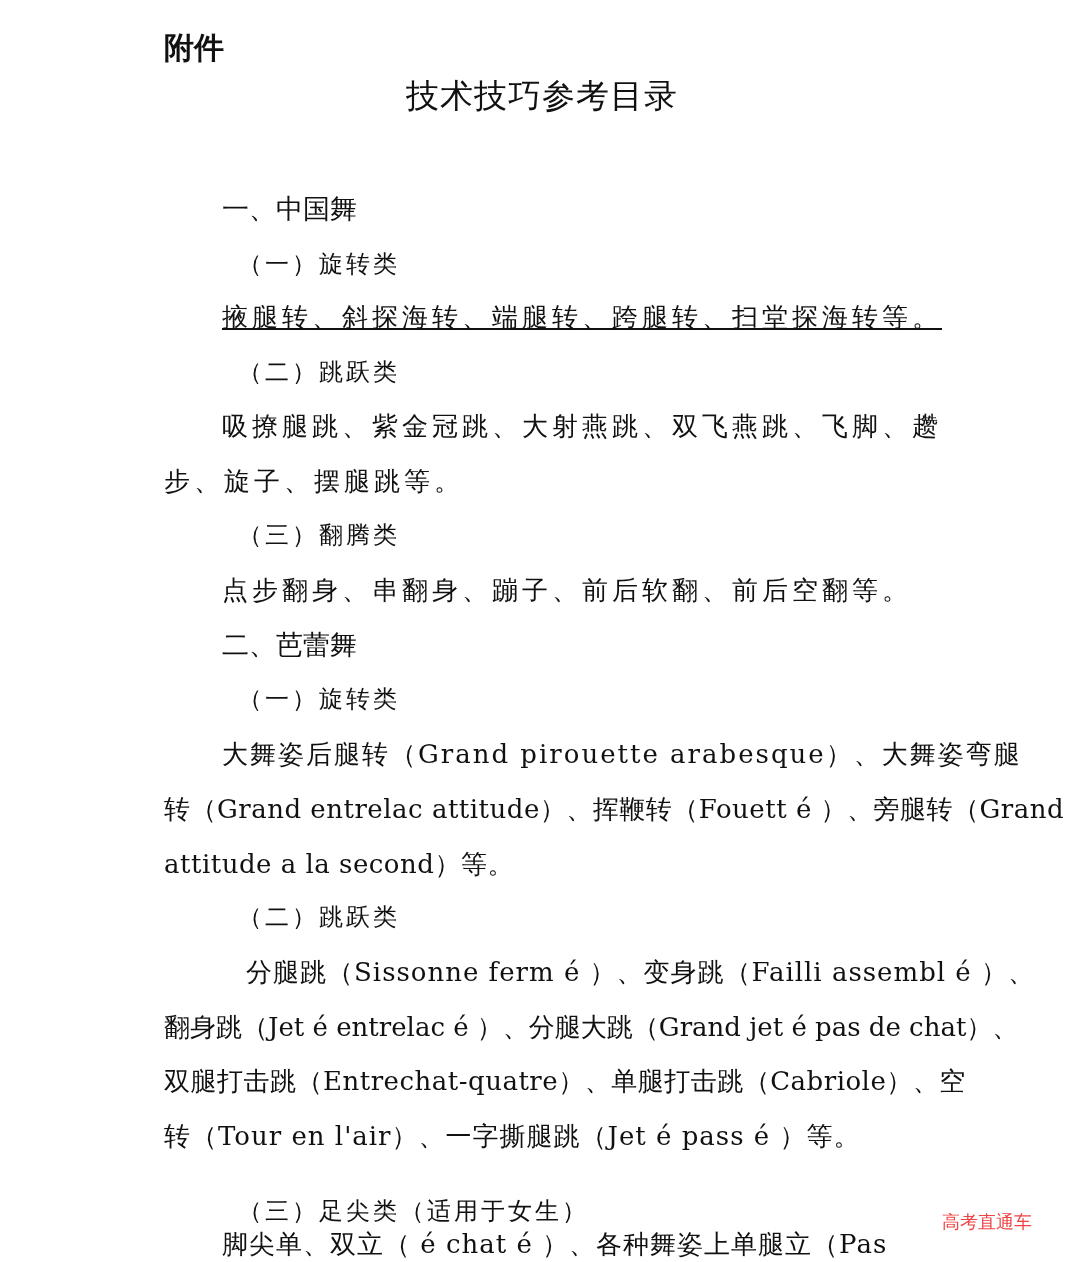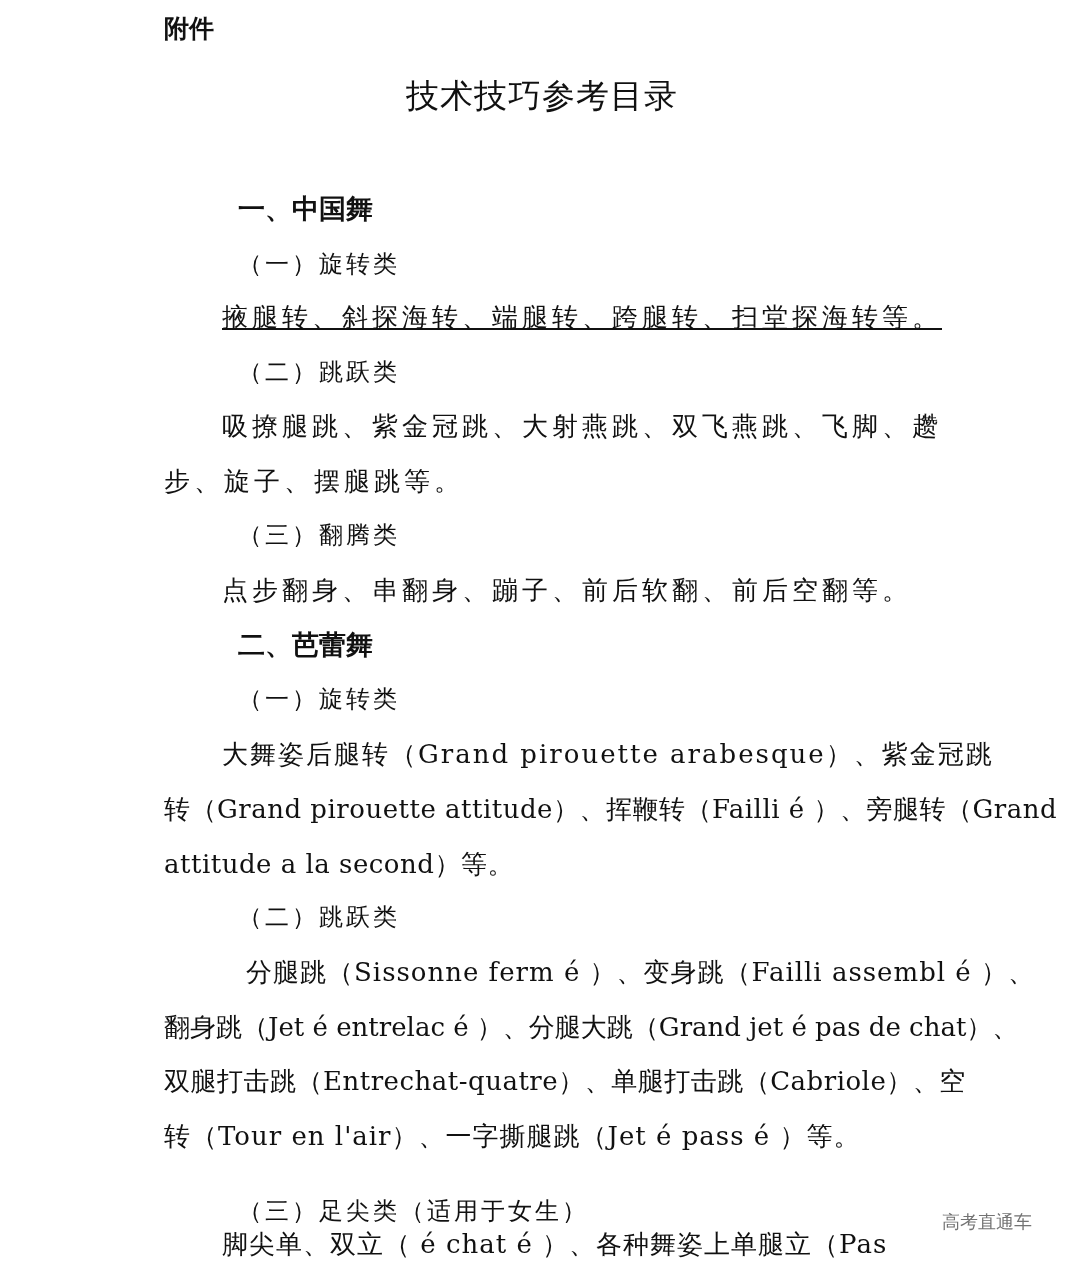--- a/index.html
+++ b/index.html
@@ -1,24 +1,24 @@
 <!DOCTYPE html>
 <html><head>
 <meta charset="utf-8">
 <style>
   html, body { margin: 0; padding: 0; background: #ffffff; }
   body { width: 1080px; height: 1262px; position: relative; overflow: hidden;
          font-family: "DejaVu Serif", "Liberation Serif", serif; color: #111; }
   .abs { position: absolute; white-space: nowrap; }
-  .attach { left: 164px; top: 12px; font-family: "DejaVu Sans", "Liberation Sans", sans-serif; font-weight: bold; font-size: 25px; }
+  .attach { left: 164px; top: 28px; font-family: "DejaVu Sans", "Liberation Sans", sans-serif; font-weight: bold; font-size: 30px; }
   .title { left: 0; width: 1084px; text-align: center; top: 74px; font-family: "DejaVu Sans", "Liberation Sans", sans-serif; font-size: 33px; letter-spacing: 1px; }
-  .h1 { left: 238px; font-family: "DejaVu Sans", "Liberation Sans", sans-serif; font-weight: bold; font-size: 27px; }
+  .h1 { left: 222px; font-family: "DejaVu Sans", "Liberation Sans", sans-serif; font-weight: normal; font-size: 27px; }
   .h2 { left: 238px; font-weight: normal; font-size: 24px; letter-spacing: 3px; }
   .p { font-size: 26px; letter-spacing: 4px; }
-  .watermark { left: 942px; top: 1210px; font-family: "DejaVu Sans", "Liberation Sans", sans-serif; font-size: 18px; color: #737373; }
+  .watermark { left: 942px; top: 1210px; font-family: "DejaVu Sans", "Liberation Sans", sans-serif; font-size: 18px; color: #ef4444; }
 </style>
 </head>
 <body>
 
 <div>
   <div class="abs attach">附件</div>
   <div class="abs title">技术技巧参考目录</div>
 
   <div class="abs h1" style="top:191px;">一、中国舞</div>
 
@@ -28,22 +28,22 @@
   <div class="abs h2" style="top:356px;">（二）跳跃类</div>
   <div class="abs p" style="left:222px; top:409px;font-family:Liberation Serif, serif;">吸撩腿跳、紫金冠跳、大射燕跳、双飞燕跳、飞脚、趱</div>
   <div class="abs p" style="left:164px; top:464px;">步、旋子、摆腿跳等。</div>
 
   <div class="abs h2" style="top:519px;">（三）翻腾类</div>
   <div class="abs p" style="left:222px; top:573px;">点步翻身、串翻身、蹦子、前后软翻、前后空翻等。</div>
 
   <div class="abs h1" style="top:627px;">二、芭蕾舞</div>
 
   <div class="abs h2" style="top:683px;">（一）旋转类</div>
-  <div class="abs p" style="left:222px; top:737px; letter-spacing:2px;">大舞姿后腿转（Grand pirouette arabesque）、紫金冠跳</div>
-  <div class="abs p" style="left:164px; top:792px; letter-spacing:0.5px;">转（Grand pirouette attitude）、挥鞭转（Failli é ）、旁腿转（Grand</div>
+  <div class="abs p" style="left:222px; top:737px; letter-spacing:2px;">大舞姿后腿转（Grand pirouette arabesque）、大舞姿弯腿</div>
+  <div class="abs p" style="left:164px; top:792px; letter-spacing:0.5px;">转（Grand entrelac attitude）、挥鞭转（Fouett é ）、旁腿转（Grand</div>
   <div class="abs p" style="left:164px; top:847px; letter-spacing:0.5px;">attitude a la second）等。</div>
 
   <div class="abs h2" style="top:901px;">（二）跳跃类</div>
   <div class="abs p" style="left:222px; top:955px; letter-spacing:1px;margin-left:24px;">分腿跳（Sissonne ferm é ）、变身跳（Failli assembl é ）、</div>
   <div class="abs p" style="left:164px; top:1010px; letter-spacing:0px;">翻身跳（Jet é  entrelac é ）、分腿大跳（Grand jet é  pas de chat）、</div>
   <div class="abs p" style="left:164px; top:1064px; letter-spacing:0.5px;">双腿打击跳（Entrechat-quatre）、单腿打击跳（Cabriole）、空</div>
   <div class="abs p" style="left:164px; top:1119px; letter-spacing:1px;">转（Tour en l'air）、一字撕腿跳（Jet é  pass é ）等。</div>
 
   <div class="abs h2" style="top:1173px;margin-top:22px;">（三）足尖类（适用于女生）</div>
   <div class="abs p" style="left:222px; top:1227px; letter-spacing:1px;">脚尖单、双立（ é chat é ）、各种舞姿上单腿立（Pas</div>

